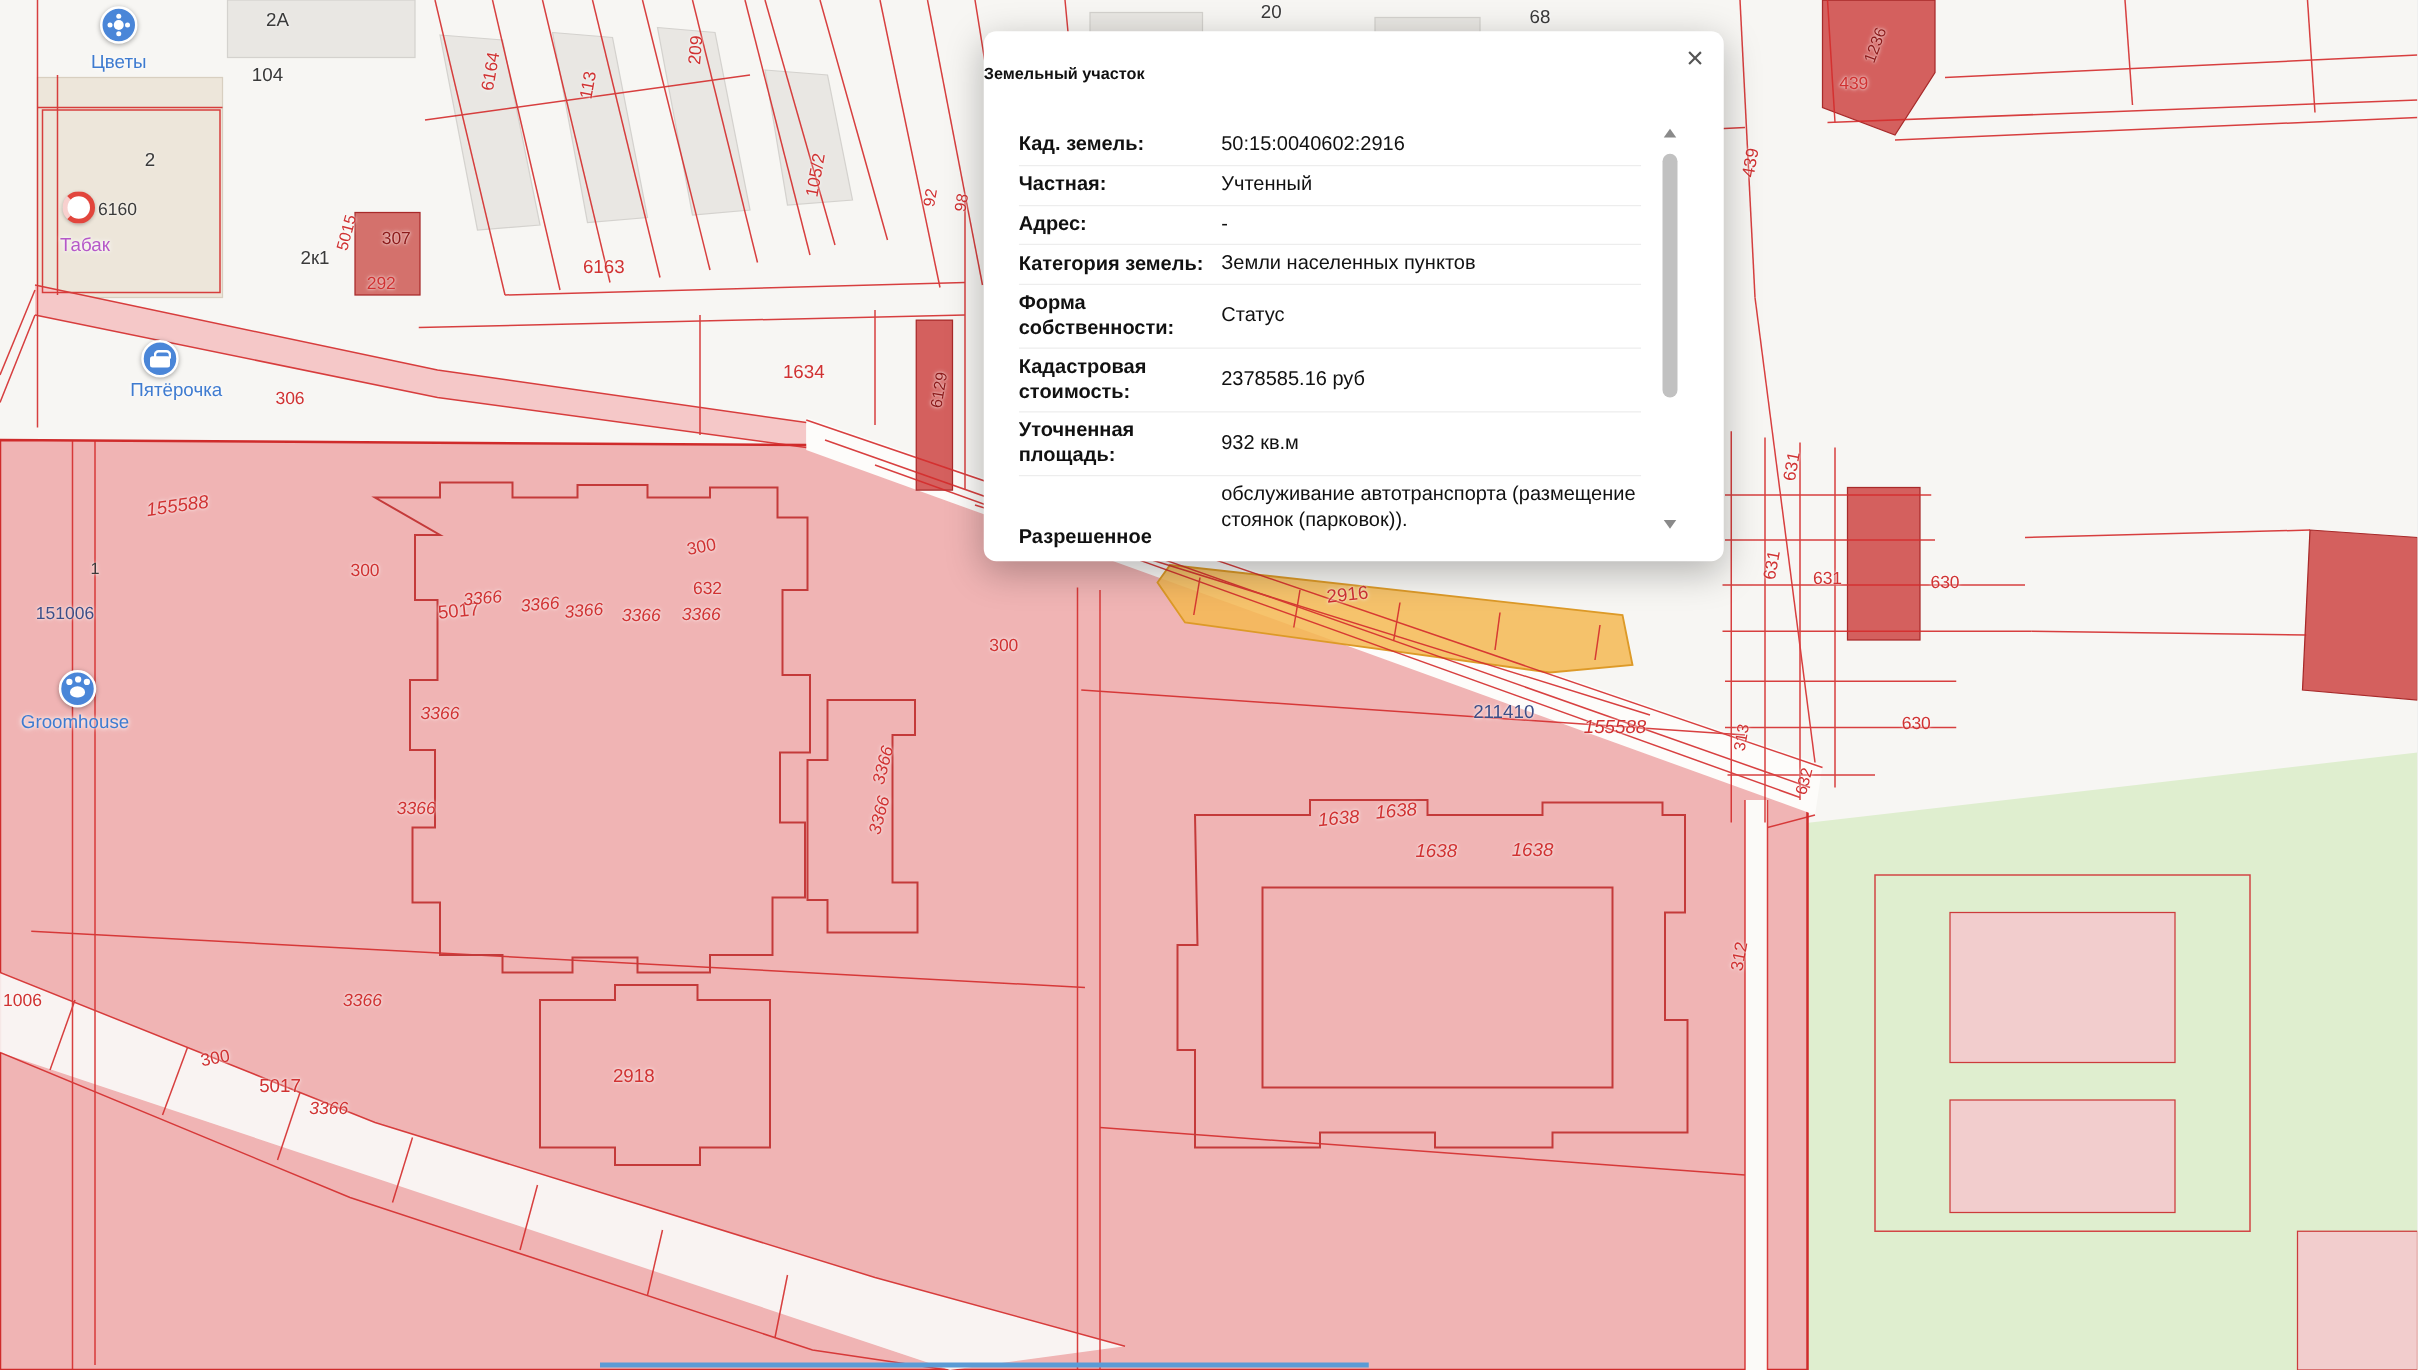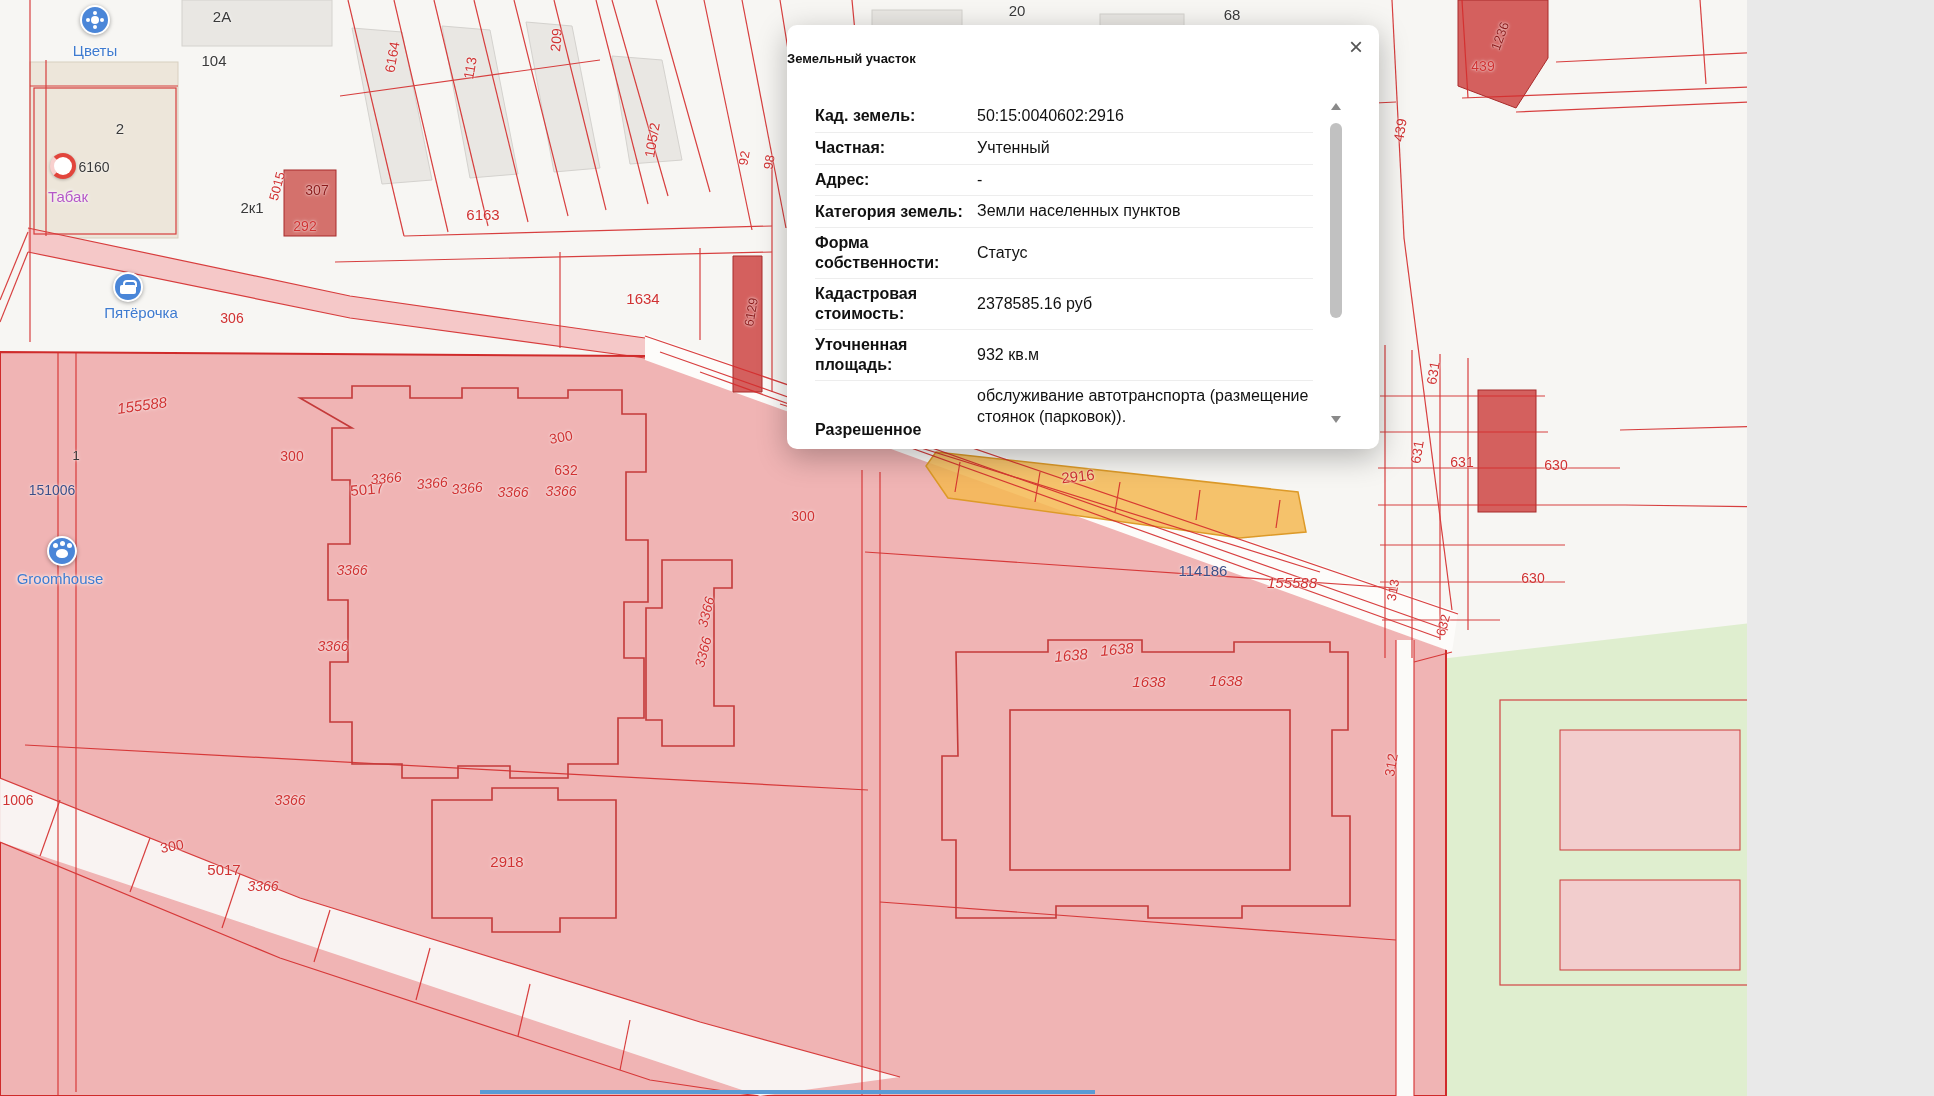--- a/index.html
+++ b/index.html
@@ -1,16 +1,16 @@
 <!DOCTYPE html>
 <html><head>
 <meta charset="utf-8">
 <style>
   html,body{margin:0;padding:0;background:#e9e9e9;}
-  .stage{position:relative;width:1747px;height:1096px;overflow:hidden;
+  .stage{position:relative;width:1934px;height:1096px;overflow:hidden;
          font-family:"Liberation Sans",sans-serif;background:#f7f6f3;}
   .stage > svg{position:absolute;left:0;top:0;}
 
   
   .map-label{position:absolute;white-space:nowrap;
              text-shadow:0 0 2px rgba(255,255,255,.85),0 0 4px rgba(255,255,255,.6);}
   .poi-label{position:absolute;transform:translate(-50%,-50%);font-size:15px;white-space:nowrap;
              text-shadow:0 0 3px #fff,0 0 5px #fff;}
   .poi-icon{position:absolute;width:26px;height:26px;transform:translate(-50%,-50%);
             border-radius:50%;}
@@ -224,21 +224,21 @@
       <span class="map-label" style="left: 513px; top: 492px; color: rgb(208, 50, 50); font-size: 14px; font-style: italic; transform: translate(-50%, -50%);">3366</span>
       <span class="map-label" style="left: 561px; top: 491px; color: rgb(208, 50, 50); font-size: 14px; font-style: italic; transform: translate(-50%, -50%);">3366</span>
       <span class="map-label" style="left: 566px; top: 470px; color: rgb(208, 50, 50); font-size: 14px; transform: translate(-50%, -50%);">632</span>
       <span class="map-label" style="left: 561px; top: 437px; color: rgb(208, 50, 50); font-size: 14px; transform: translate(-50%, -50%) rotate(-10deg);">300</span>
       <span class="map-label" style="left: 803px; top: 516px; color: rgb(208, 50, 50); font-size: 14px; transform: translate(-50%, -50%);">300</span>
       <span class="map-label" style="left: 352px; top: 570px; color: rgb(208, 50, 50); font-size: 14px; font-style: italic; transform: translate(-50%, -50%);">3366</span>
       <span class="map-label" style="left: 333px; top: 646px; color: rgb(208, 50, 50); font-size: 14px; font-style: italic; transform: translate(-50%, -50%);">3366</span>
       <span class="map-label" style="left: 706px; top: 612px; color: rgb(208, 50, 50); font-size: 14px; font-style: italic; transform: translate(-50%, -50%) rotate(-75deg);">3366</span>
       <span class="map-label" style="left: 703px; top: 652px; color: rgb(208, 50, 50); font-size: 14px; font-style: italic; transform: translate(-50%, -50%) rotate(-75deg);">3366</span>
       <span class="map-label" style="left: 1078px; top: 476px; color: rgb(208, 50, 50); font-size: 15px; transform: translate(-50%, -50%) rotate(-6deg);">2916</span>
-      <span class="map-label" style="left: 1203px; top: 570px; color: rgb(60, 78, 135); font-size: 15px; transform: translate(-50%, -50%);">114186</span>
+      <span class="map-label" style="left: 1203px; top: 570px; color: rgb(60, 78, 135); font-size: 15px; transform: translate(-50%, -50%);">211410</span>
       <span class="map-label" style="left: 1292px; top: 582px; color: rgb(208, 50, 50); font-size: 15px; font-style: italic; transform: translate(-50%, -50%);">155588</span>
       <span class="map-label" style="left: 1071px; top: 655px; color: rgb(208, 50, 50); font-size: 15px; font-style: italic; transform: translate(-50%, -50%) rotate(-5deg);">1638</span>
       <span class="map-label" style="left: 1117px; top: 649px; color: rgb(208, 50, 50); font-size: 15px; font-style: italic; transform: translate(-50%, -50%) rotate(-5deg);">1638</span>
       <span class="map-label" style="left: 1149px; top: 681px; color: rgb(208, 50, 50); font-size: 15px; font-style: italic; transform: translate(-50%, -50%);">1638</span>
       <span class="map-label" style="left: 1226px; top: 680px; color: rgb(208, 50, 50); font-size: 15px; font-style: italic; transform: translate(-50%, -50%);">1638</span>
       <span class="map-label" style="left: 1433px; top: 373px; color: rgb(208, 50, 50); font-size: 14px; transform: translate(-50%, -50%) rotate(-80deg);">631</span>
       <span class="map-label" style="left: 1417px; top: 452px; color: rgb(208, 50, 50); font-size: 14px; transform: translate(-50%, -50%) rotate(-80deg);">631</span>
       <span class="map-label" style="left: 1462px; top: 462px; color: rgb(208, 50, 50); font-size: 14px; transform: translate(-50%, -50%);">631</span>
       <span class="map-label" style="left: 1556px; top: 465px; color: rgb(208, 50, 50); font-size: 14px; transform: translate(-50%, -50%);">630</span>
       <span class="map-label" style="left: 1533px; top: 578px; color: rgb(208, 50, 50); font-size: 14px; transform: translate(-50%, -50%);">630</span>

